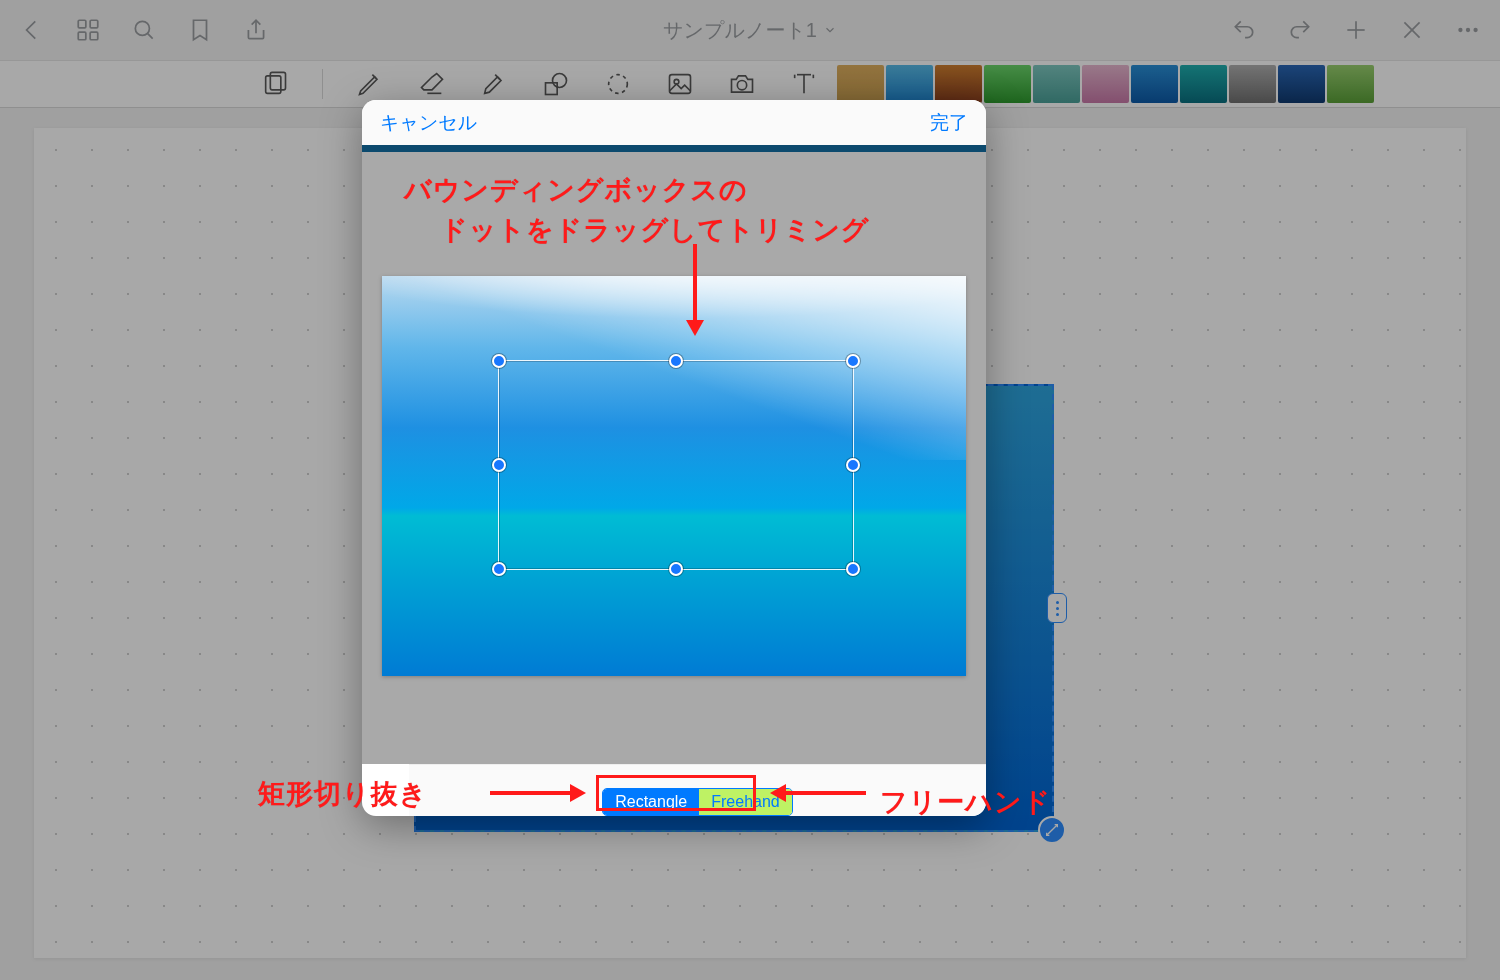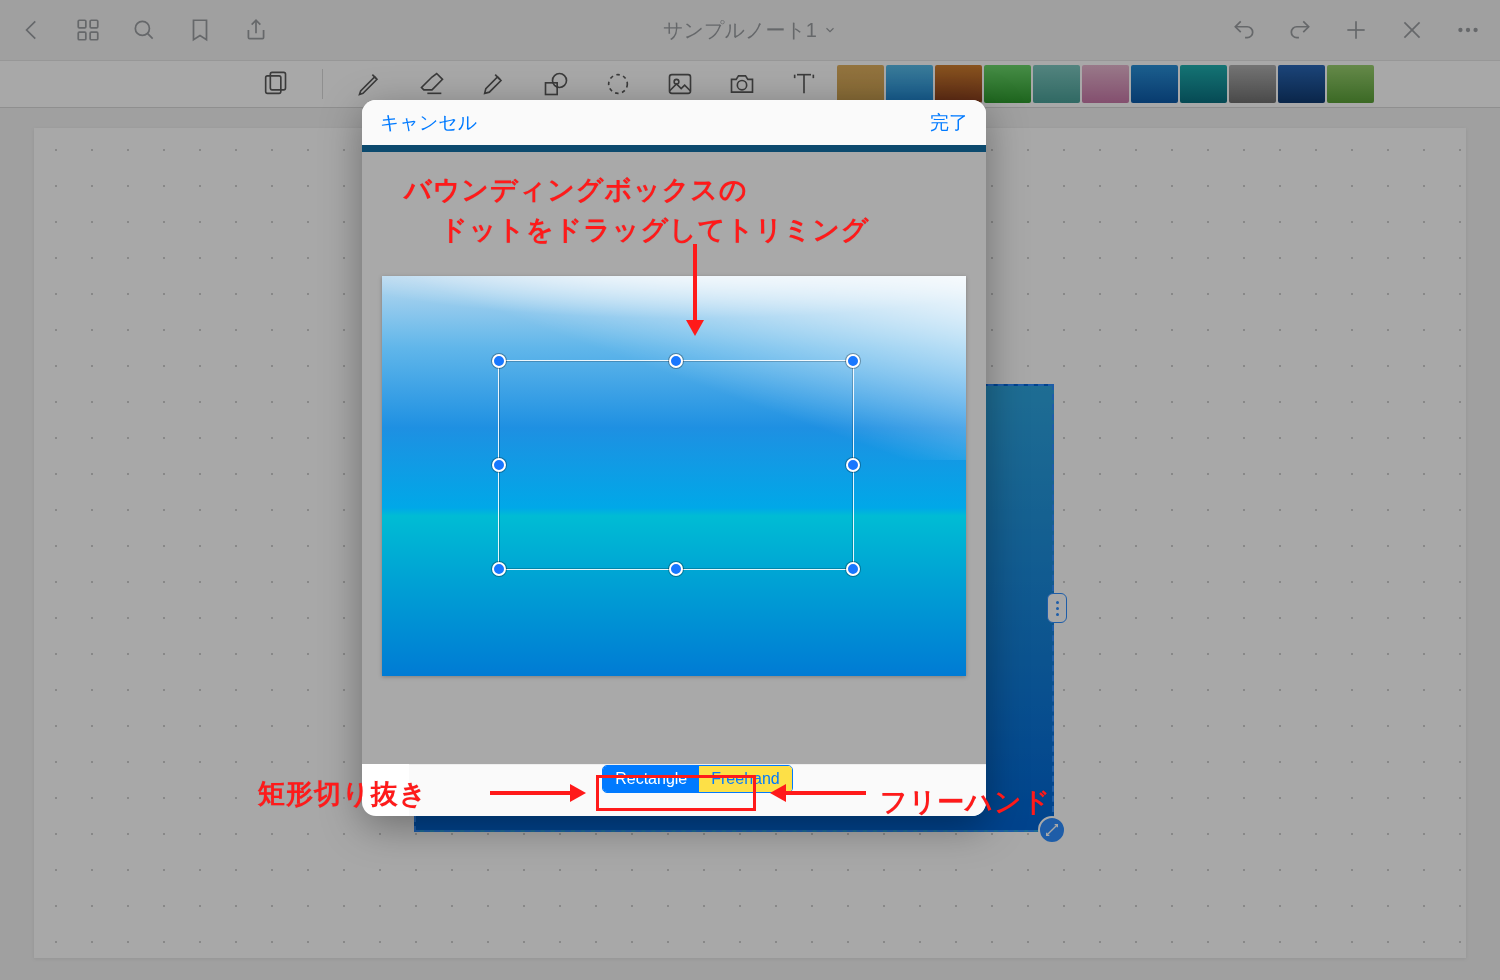--- a/index.html
+++ b/index.html
@@ -52,23 +52,23 @@
     background:
       radial-gradient(120% 60% at 52% -10%, rgba(255,255,255,0.9), rgba(255,255,255,0) 55%),
       linear-gradient(200deg, rgba(255,255,255,.85) 0%, rgba(255,255,255,0) 52%);
     mix-blend-mode:screen;}
   .crop-box { position:absolute; left:116px; top:84px; width:356px; height:210px; border:1px solid rgba(255,255,255,.9); box-shadow:0 0 0 1px rgba(0,0,0,.2) inset;}
   .dot { position:absolute; width:14px; height:14px; border-radius:50%; background:#1877ff; border:2px solid #fff; box-shadow:0 0 0 1px rgba(0,0,0,.3); transform:translate(-50%,-50%);}
   .d-tl{left:0;top:0;} .d-tm{left:50%;top:0;} .d-tr{left:100%;top:0;}
   .d-ml{left:0;top:50%;} .d-mr{left:100%;top:50%;}
   .d-bl{left:0;top:100%;} .d-bm{left:50%;top:100%;} .d-br{left:100%;top:100%;}
 
-  .modal-footer { height:52px; background:#fafafa; border-top:1px solid #eee; display:flex; align-items:flex-start; justify-content:center;margin-left:47px;}
+  .modal-footer { height:52px; background:#fafafa; border-top:1px solid #eee; display:flex; align-items:flex-end; justify-content:center;margin-left:47px;}
   .seg { display:flex; border:1px solid #007aff; border-radius:5px; overflow:hidden; font-size:16px;}
-  .seg button { padding:4px 12px; background:#fde047; color:#007aff; border:none; font-size:16px;}
+  .seg button { padding:4px 12px; background:#bef264; color:#007aff; border:none; font-size:16px;}
   .seg button.active { background:#007aff; color:#fff;}
   .seg-outline { position:absolute; border:3px solid #ff1a1a; }
 
   
   .anno { position:absolute; color:#ff1a1a; font-weight:700; font-size:27px; letter-spacing:1px; text-shadow:0 0 1px rgba(0,0,0,.15); white-space:nowrap;}
   .arrow-line { position:absolute; background:#ff1a1a; height:4px; }
   .arrow-line.v { width:4px; height:auto;}
   .arrow-head { position:absolute; width:0;height:0; }
   .arrow-head.right { border-top:9px solid transparent; border-bottom:9px solid transparent; border-left:16px solid #ff1a1a;}
   .arrow-head.left  { border-top:9px solid transparent; border-bottom:9px solid transparent; border-right:16px solid #ff1a1a;}

